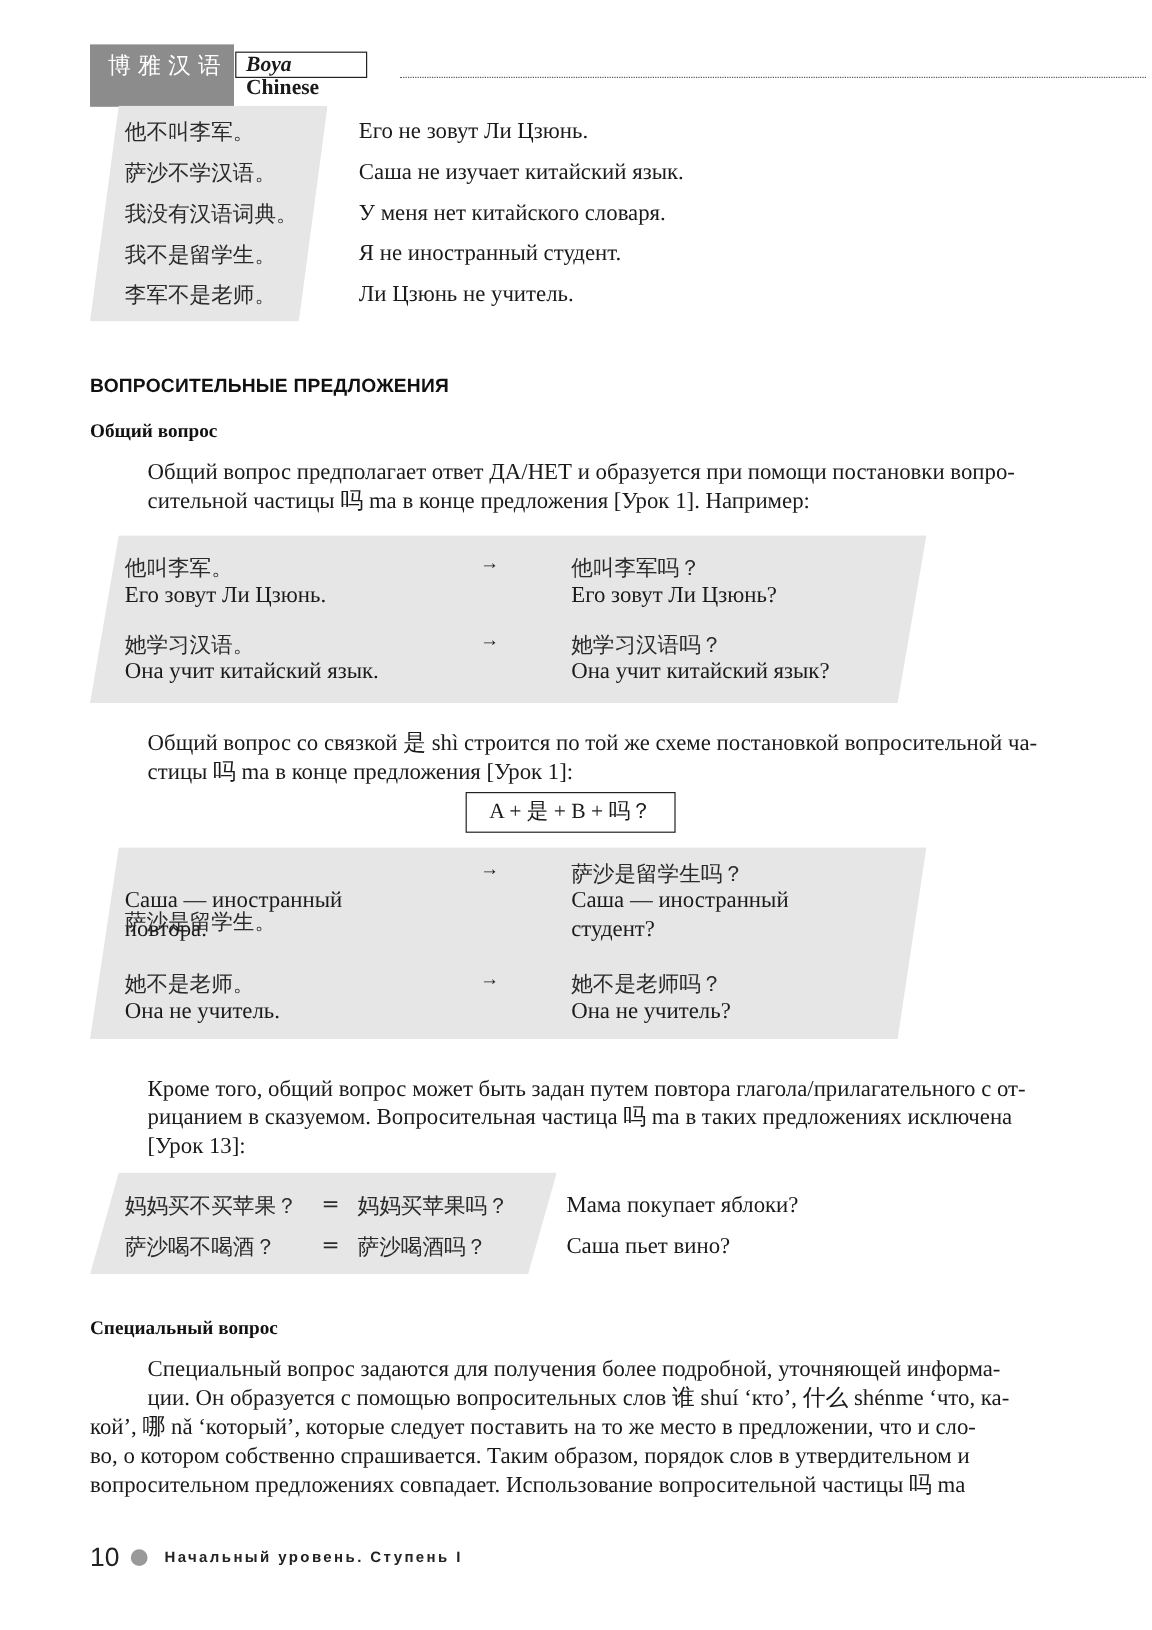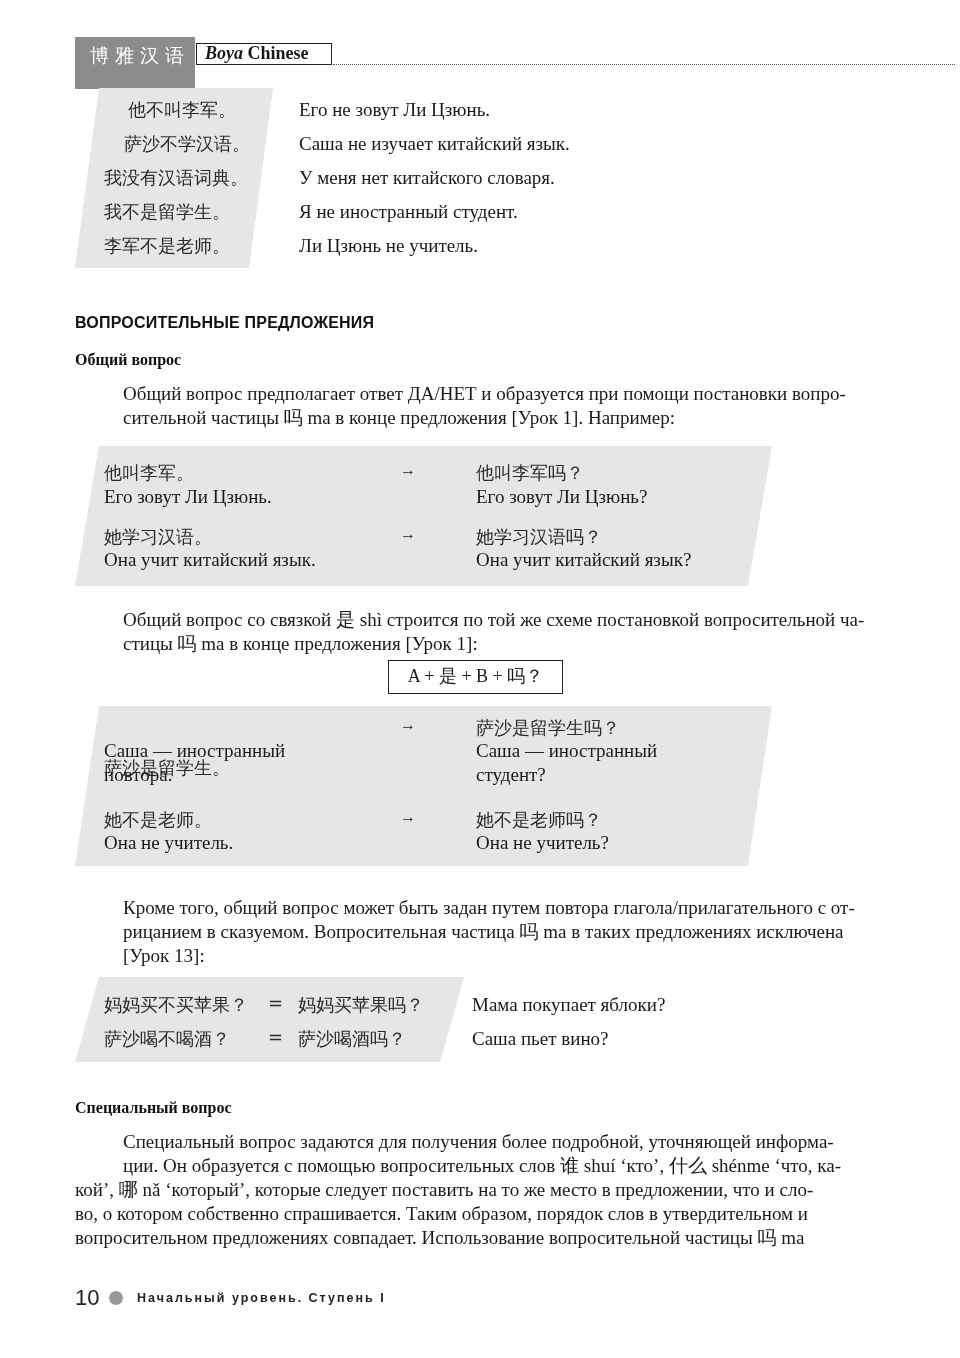--- a/index.html
+++ b/index.html
@@ -9,21 +9,21 @@
       color: #1a1a1a;
     }
     .abs { position: absolute; }
     
     .hdr-grey {
       left: 75px; top: 37px; width: 120px; height: 52px; background: #8c8c8c;
       color: #ffffff; font-family: "DejaVu Sans", sans-serif; font-size: 19px;
       letter-spacing: 6px; line-height: 36px; padding-left: 15px; box-sizing: border-box;
     }
     .hdr-box {
-      left: 196px; top: 43px; height: 22px; width: 136px; border: 1.5px solid #222;
+      left: 196px; top: 43px; height: 22px; width: 110px; border: 1.5px solid #222;
       box-sizing: border-box; font-family: "Liberation Serif", serif; font-weight: bold;
       font-size: 18px; line-height: 19px; padding-left: 8px; background: #fff;
     }
     .hdr-box i { font-style: italic; }
     .hdr-dots {
       left: 333px; top: 64px; width: 622px; height: 0; border-top: 1.5px dotted #555;
     }
     
     .para { background: #e6e6e6; }
     .cn { font-family: "DejaVu Serif", serif; font-size: 18px; color: #2a2a2a; }
@@ -51,23 +51,23 @@
   </style>
 </head>
 <body>
 
 <div class="abs hdr-grey">博雅汉语</div>
 <div class="abs hdr-box"><i>Boya</i><span> Chinese</span></div>
 <div class="abs hdr-dots"></div>
 
 <div class="abs para" style="left:75px; top:88px; width:198px; height:180px; clip-path: polygon(24px 0, 198px 0, 174px 180px, 0 180px);"></div>
 <div class="abs" style="left:0; top:0;">
-  <div class="line cn" style="left:104px; top:98px;margin-left:24px;">他不叫李军。</div>
+  <div class="line cn" style="left:104px; top:98px;">他不叫李军。</div>
   <div class="line ru" style="left:299px; top:99px;">Его не зовут Ли Цзюнь.</div>
-  <div class="line cn" style="left:104px; top:132px;margin-left:20px;">萨沙不学汉语。</div>
+  <div class="line cn" style="left:104px; top:132px;">萨沙不学汉语。</div>
   <div class="line ru" style="left:299px; top:133px;">Саша не изучает китайский язык.</div>
   <div class="line cn" style="left:104px; top:166px;">我没有汉语词典。</div>
   <div class="line ru" style="left:299px; top:167px;">У меня нет китайского словаря.</div>
   <div class="line cn" style="left:104px; top:200px;">我不是留学生。</div>
   <div class="line ru" style="left:299px; top:201px;">Я не иностранный студент.</div>
   <div class="line cn" style="left:104px; top:234px;">李军不是老师。</div>
   <div class="line ru" style="left:299px; top:235px;">Ли Цзюнь не учитель.</div>
 </div>
 
 <div class="abs h1" style="left:75px; top:314px;">ВОПРОСИТЕЛЬНЫЕ ПРЕДЛОЖЕНИЯ</div>

